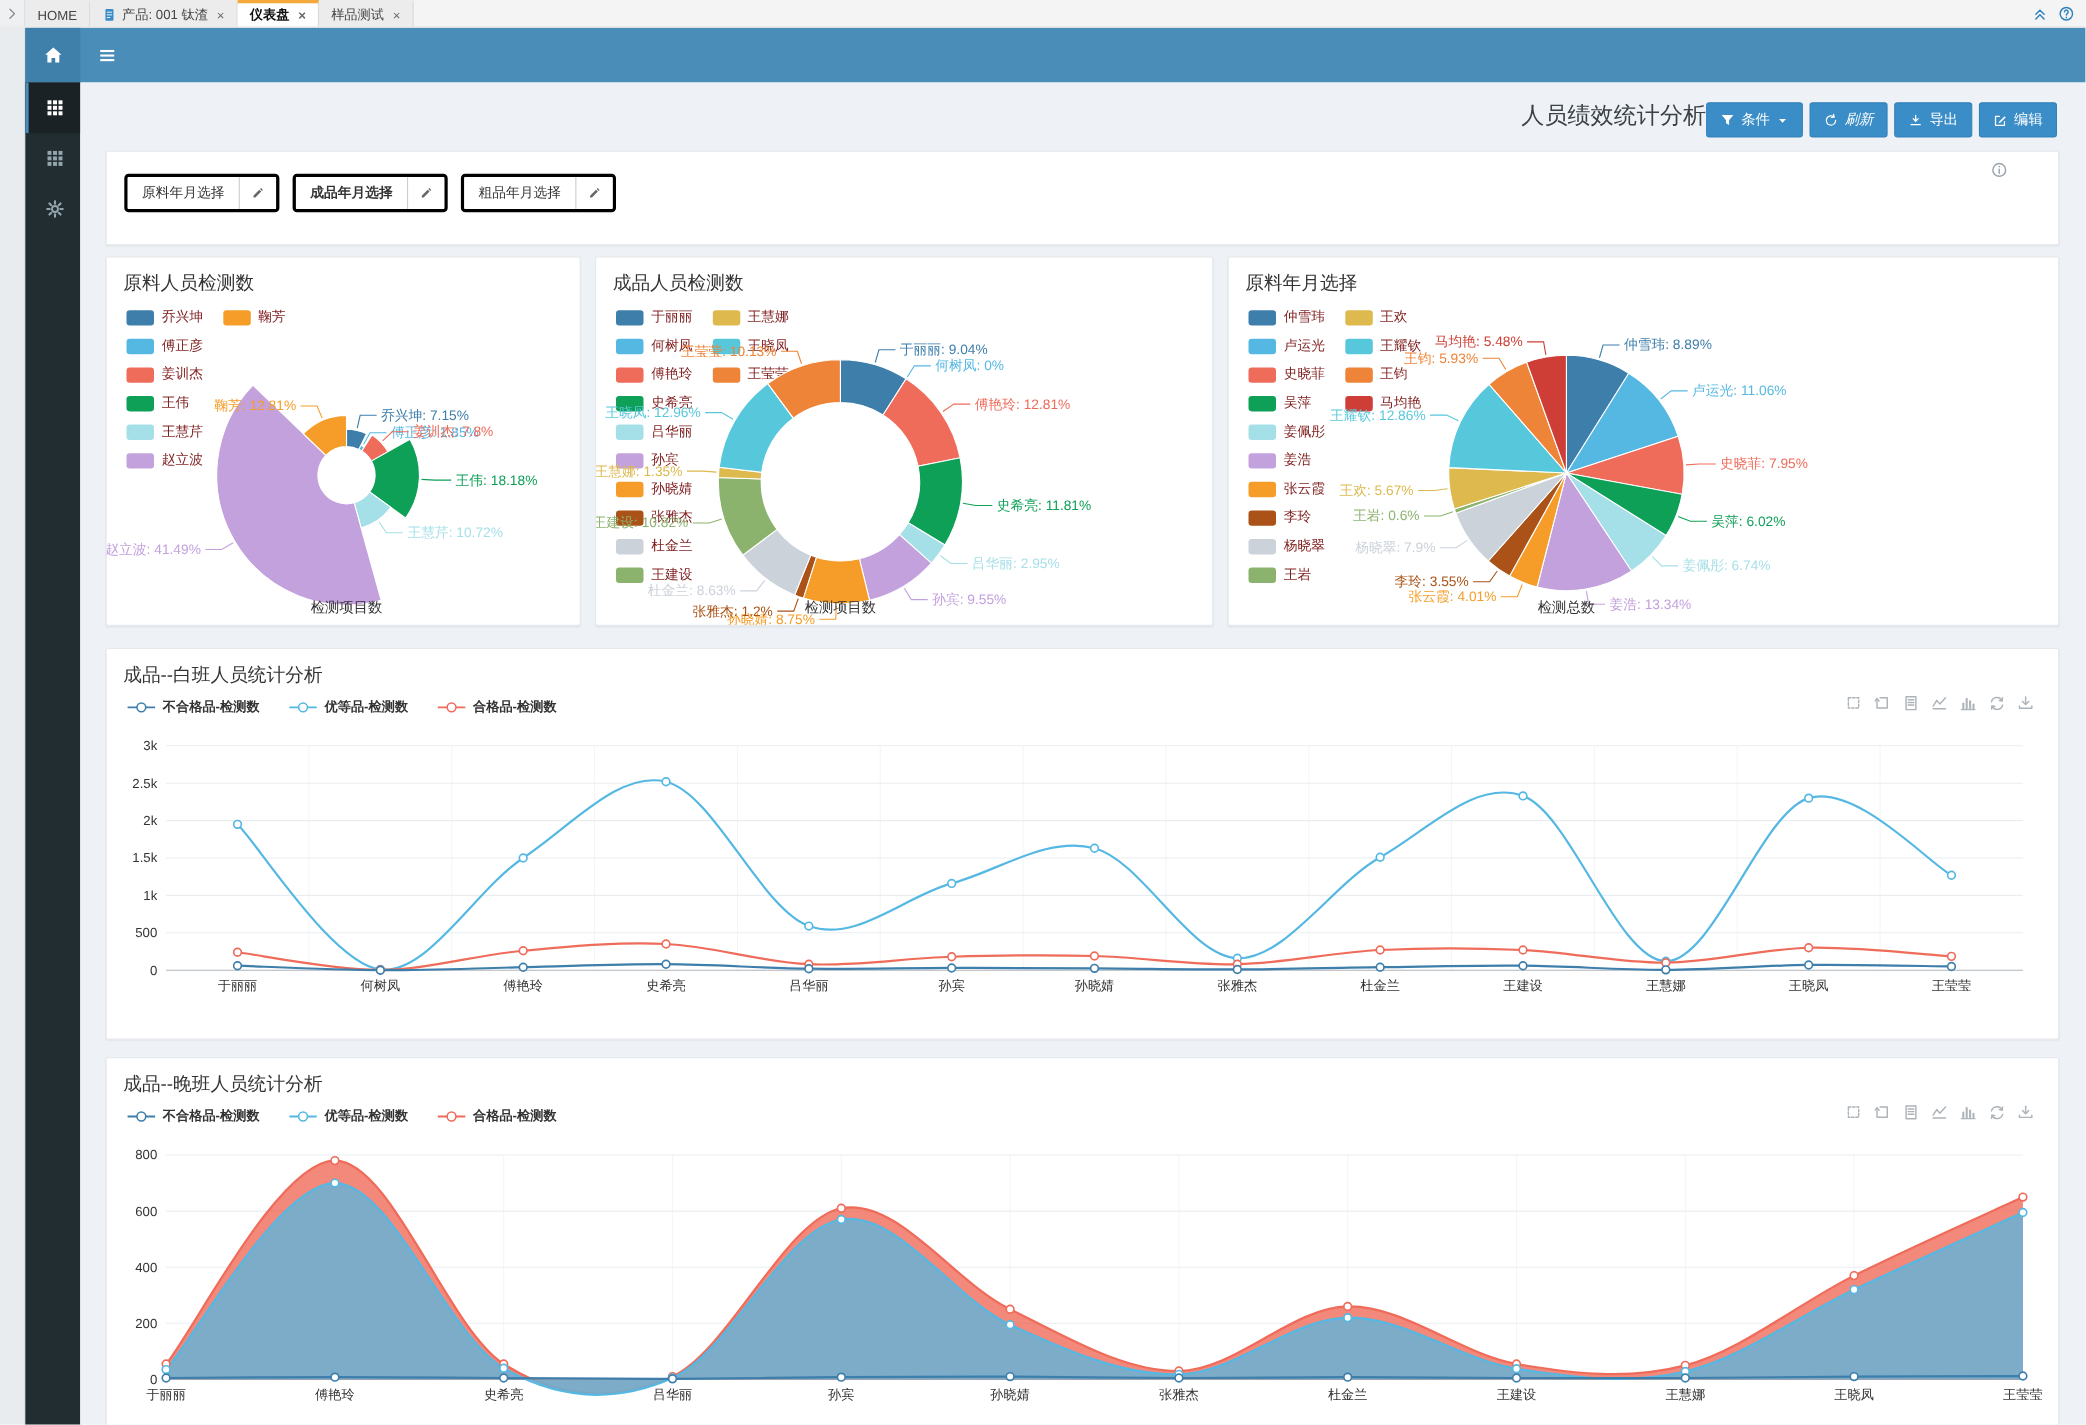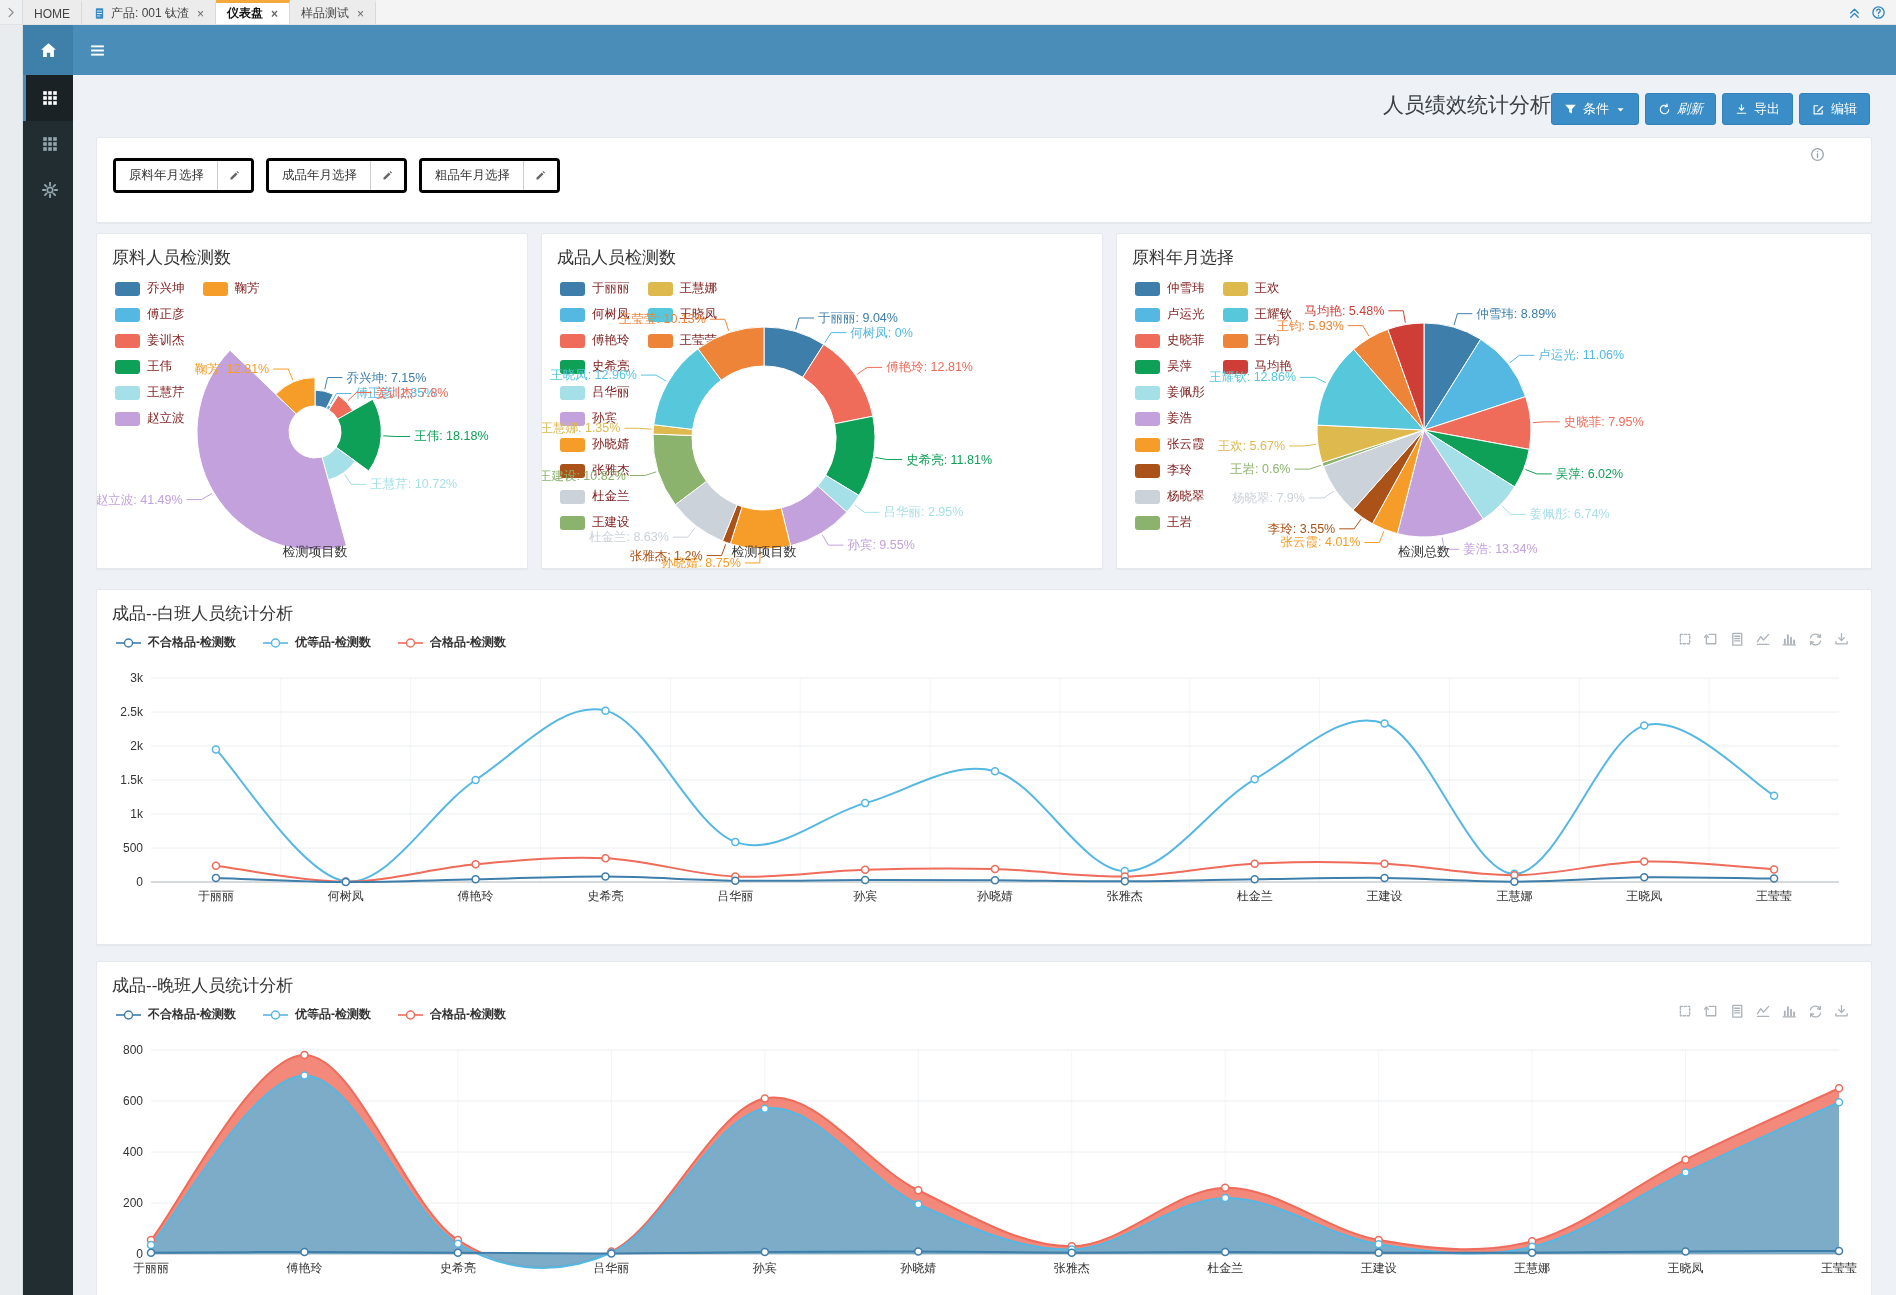--- a/index.html
+++ b/index.html
@@ -241,21 +241,21 @@
 
           <div class="card filter-card">
             <div id="filterRow"><div class="fgroup">
                   <button class="fbtn" style="border: none;">原料年月选择</button>
                   <button class="fedit" style="border-top: none; border-right: none; border-bottom: none;">
                     <svg class="ic" width="13" height="13" viewBox="0 0 16 16" stroke="currentColor" stroke-width="1.4" fill="none" stroke-linecap="round" stroke-linejoin="round">
                       <path fill="currentColor" stroke="none" d="M3 10.9l6.6-6.6 2.1 2.1-6.6 6.6H3zM10.4 3.5l1.1-1.1 2.1 2.1-1.1 1.1z"></path>
                     </svg>
                   </button>
                 </div><div class="fgroup">
-                  <button class="fbtn" style="border: none;">成品年月选择</button>
+                  <button class="fbtn" style="border: none; font-weight: bold;">成品年月选择</button>
                   <button class="fedit" style="border-top: none; border-right: none; border-bottom: none;">
                     <svg class="ic" width="13" height="13" viewBox="0 0 16 16" stroke="currentColor" stroke-width="1.4" fill="none" stroke-linecap="round" stroke-linejoin="round">
                       <path fill="currentColor" stroke="none" d="M3 10.9l6.6-6.6 2.1 2.1-6.6 6.6H3zM10.4 3.5l1.1-1.1 2.1 2.1-1.1 1.1z"></path>
                     </svg>
                   </button>
                 </div><div class="fgroup">
                   <button class="fbtn" style="border: none;">粗品年月选择</button>
                   <button class="fedit" style="border-top: none; border-right: none; border-bottom: none;">
                     <svg class="ic" width="13" height="13" viewBox="0 0 16 16" stroke="currentColor" stroke-width="1.4" fill="none" stroke-linecap="round" stroke-linejoin="round">
                       <path fill="currentColor" stroke="none" d="M3 10.9l6.6-6.6 2.1 2.1-6.6 6.6H3zM10.4 3.5l1.1-1.1 2.1 2.1-1.1 1.1z"></path>

